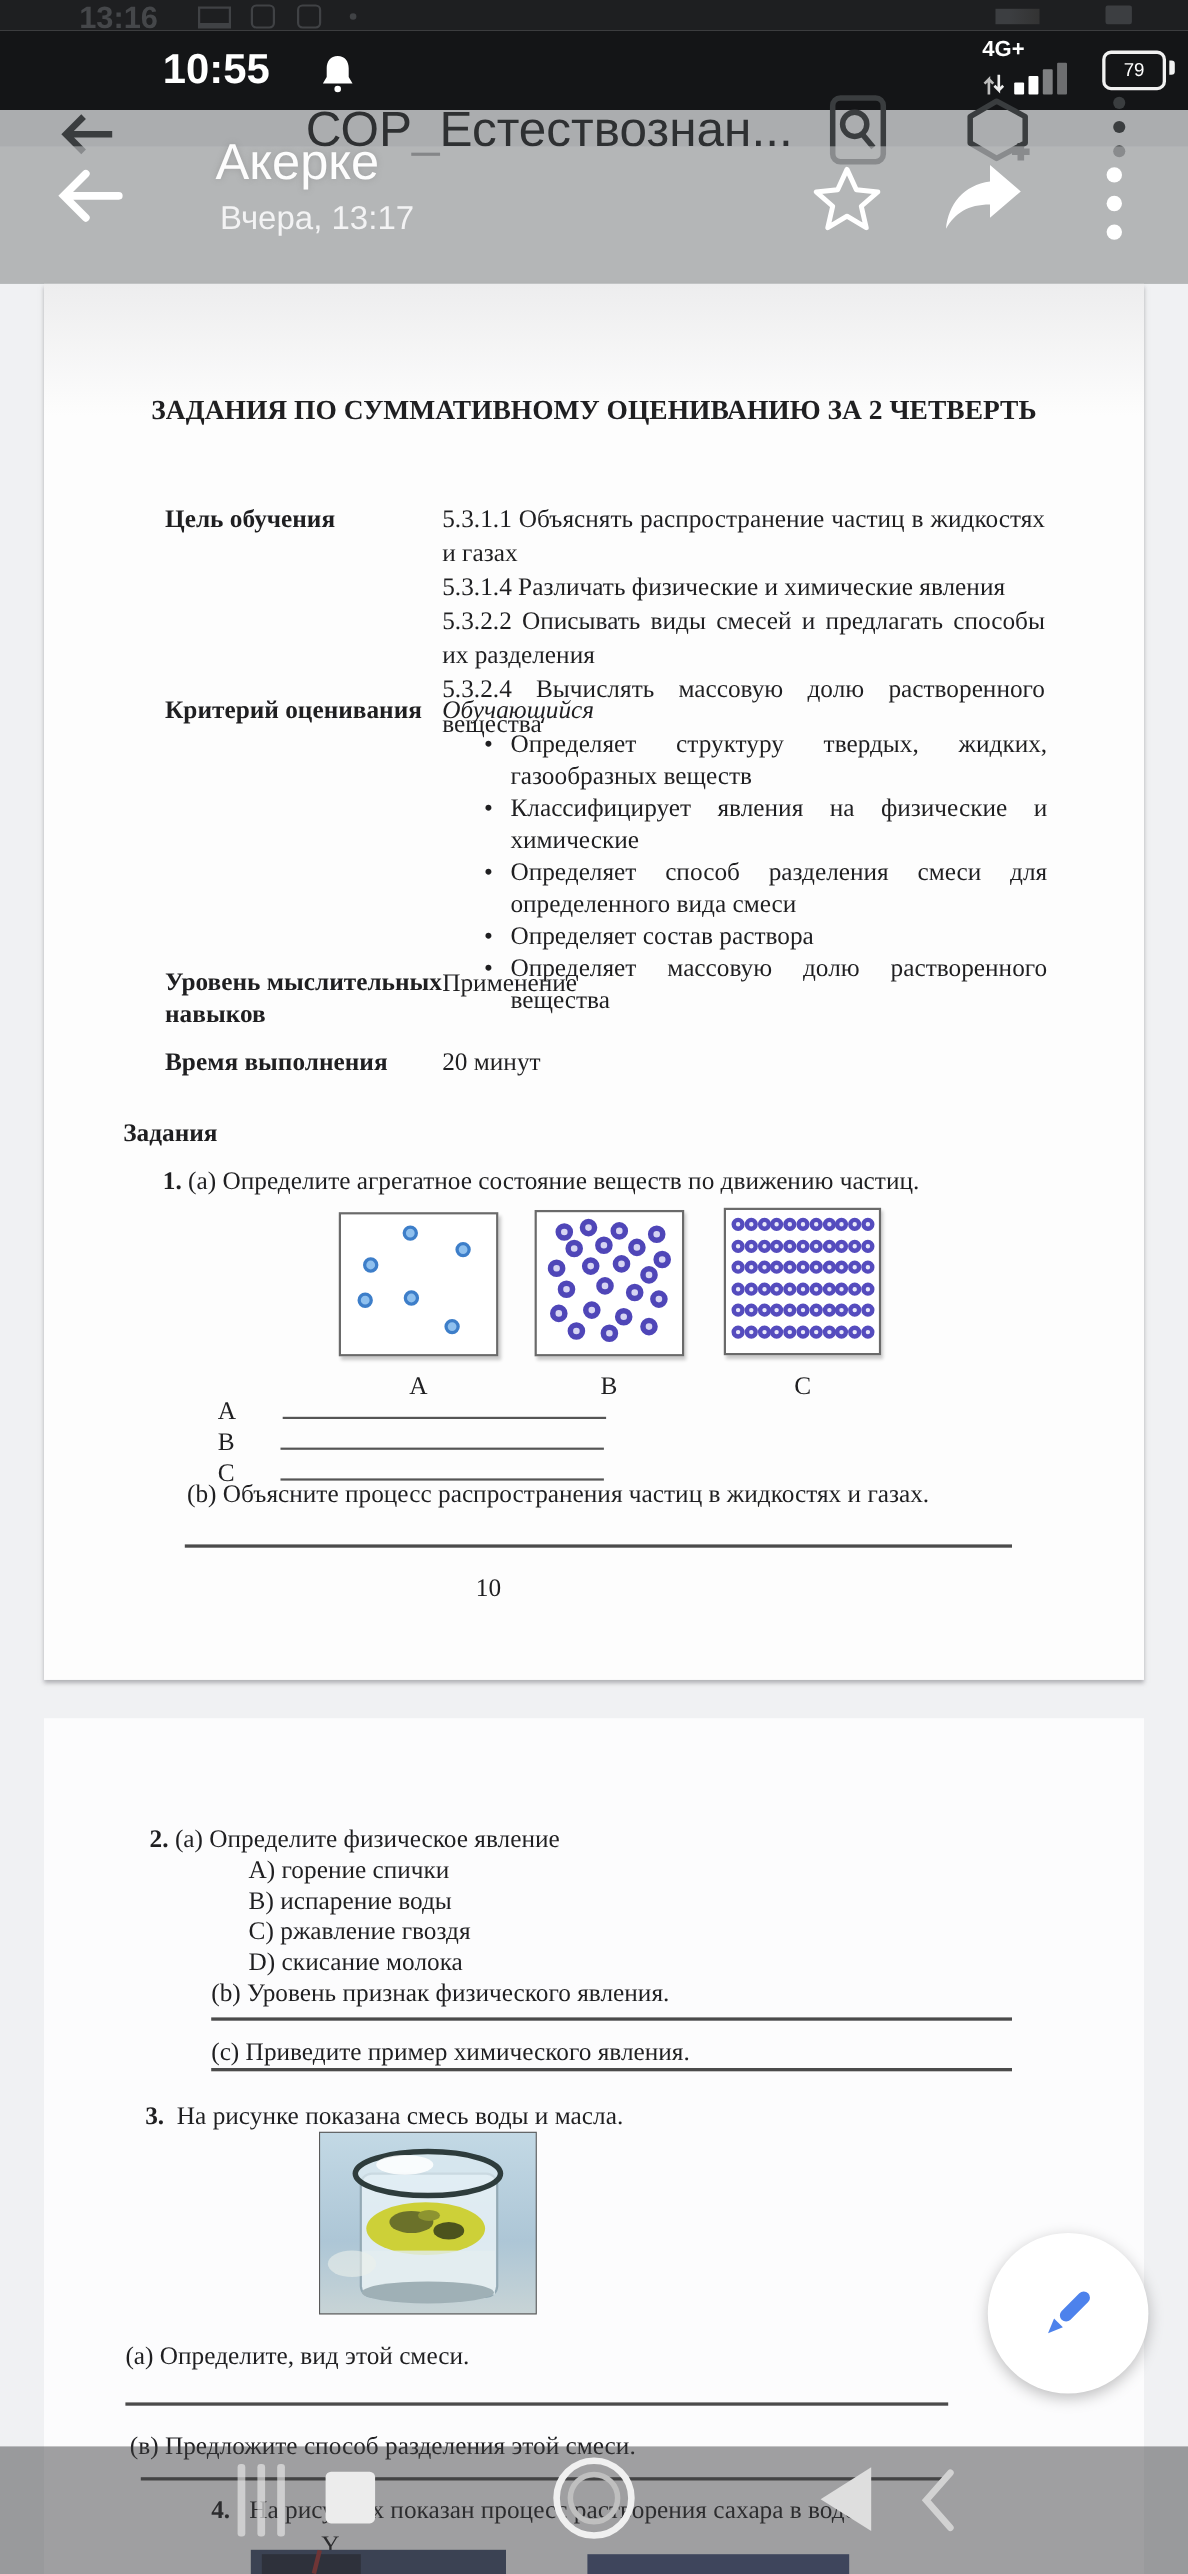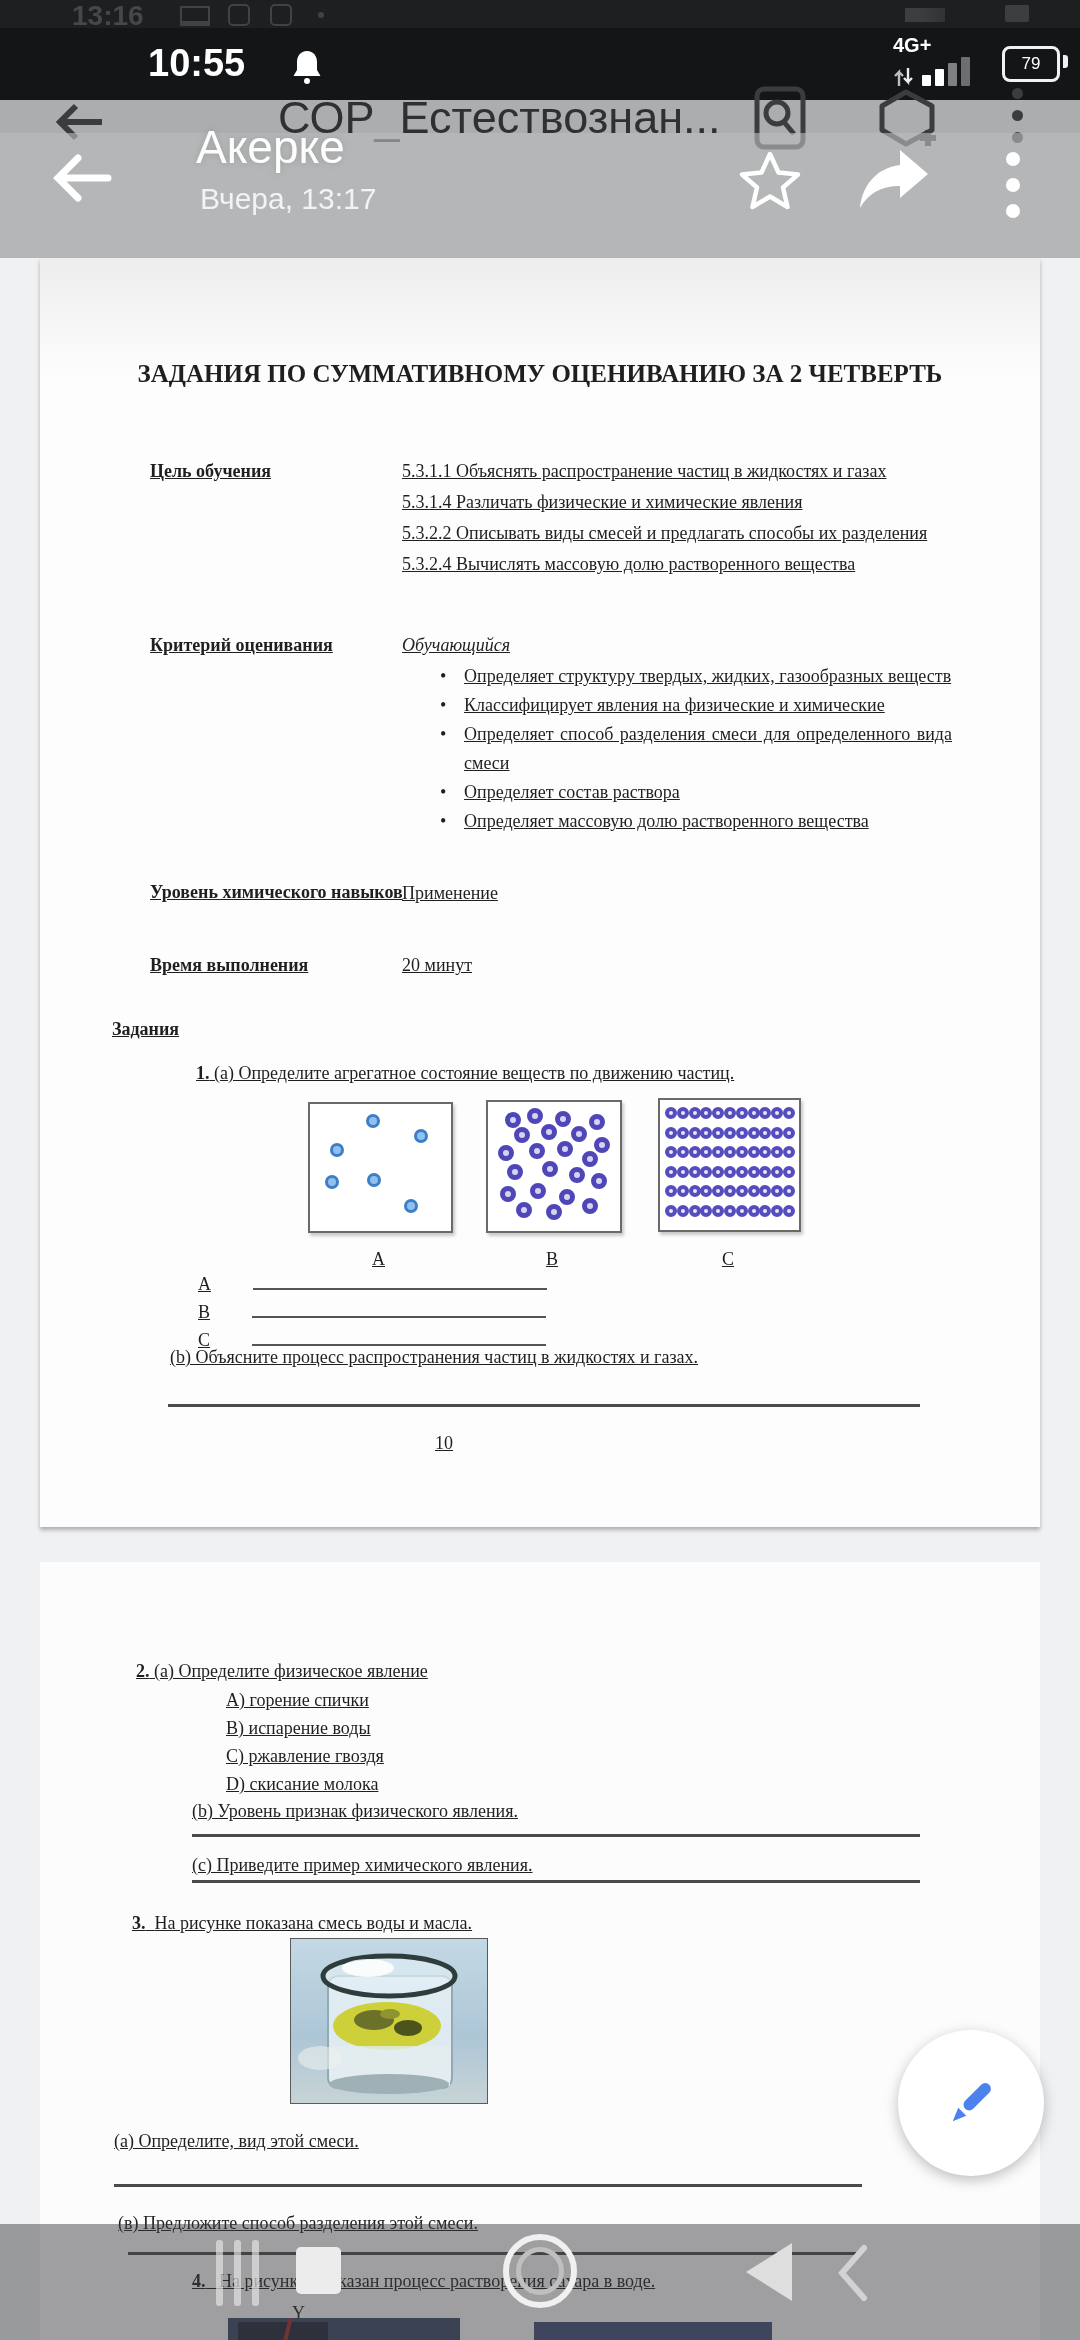--- a/index.html
+++ b/index.html
@@ -27,21 +27,21 @@
   #innerheader{left:0;top:100px;width:1080px;height:158px;background:#abadaf;}
   #innerheader .title{position:absolute;left:278px;top:-8px;font-size:45px;color:#2e3032;letter-spacing:0px;}
   #scrim{left:0;top:133px;width:1080px;height:125px;background:rgba(186,188,189,0.62);}
   #ph-title{position:absolute;left:196px;top:120px;color:#fdfdfd;font-size:46px;font-weight:500;text-shadow:0 0 6px rgba(120,120,120,.4);}
   #ph-sub{position:absolute;left:200px;top:182px;color:#f3f3f4;font-size:30px;}
   
   .page{position:absolute;left:40px;width:1000px;background:linear-gradient(#ededee, #fdfdfd 120px);}
   #page1{top:258px;height:1269px;box-shadow:0 3px 4px rgba(120,120,125,.55);}
   #page2{top:1562px;height:778px;background:#fcfcfd;}
   .jtext{text-align:justify;text-align-last:left;}
-  .doc{font-size:18px;line-height:31px;text-decoration:underline;}
+  .doc{font-size:23px;line-height:31px;}
   #criteria{list-style:none;margin:0;padding:0;}
   #criteria li{position:relative;padding-left:32px;text-align:justify;text-align-last:left;}
   #criteria li:before{content:"\2022";position:absolute;left:8px;}
   .pbox{position:absolute;background:#fff;border:2px solid #6a6a6a;box-shadow:2px 3px 3px #c9c9c9;}
   .dot-gas{position:absolute;width:14px;height:14px;border-radius:50%;background:#8fc0ee;border:3px solid #3d7ec9;box-sizing:border-box;}
   .dot-liq{position:absolute;width:16px;height:16px;border-radius:50%;background:#d6d4f2;border:5px solid #4f46b8;box-sizing:border-box;}
   .dot-sol{position:absolute;width:12px;height:12px;border-radius:50%;background:#e9e8fa;border:4px solid #554cbe;box-sizing:border-box;}
   .ansline{display:inline-block;border-bottom:2px solid #555;height:22px;}
   
   #fab{left:898px;top:2030px;width:146px;height:146px;border-radius:50%;background:#fff;
@@ -144,29 +144,29 @@
     <div class="abs ser b doc" style="top:372px;left:110px;">Критерий  оценивания</div>
     <div class="abs ser i doc" style="top:372px;left:362px;">Обучающийся</div>
     <ul class="abs ser doc" id="criteria" style="top:404px;left:392px;width:520px;line-height:29px;">
         <li>Определяет структуру твердых, жидких, газообразных веществ</li>
         <li>Классифицирует явления на физические и химические</li>
         <li>Определяет  способ  разделения  смеси  для определенного вида смеси</li>
         <li>Определяет состав раствора</li>
         <li>Определяет массовую долю растворенного вещества</li>
       </ul>
 
-    <div class="abs ser b doc" style="top:620px;left:110px;width:255px;line-height:29px;">Уровень химического навыков</div>
+    <div class="abs ser b doc" style="top:620px;left:110px;width:255px;line-height:29px;">Уровень мыслительных навыков</div>
     <div class="abs ser doc" style="top:620px;left:362px;">Применение</div>
 
     <div class="abs ser b doc" style="top:692px;left:110px;">Время выполнения</div>
     <div class="abs ser doc" style="top:692px;left:362px;">20 минут</div>
 
     <div class="abs ser b doc" style="top:756px;left:72px;">Задания</div>
 
-    <div class="abs ser doc" style="top:800px;left:108px;margin-left:48px;">
+    <div class="abs ser doc" style="top:800px;left:108px;">
       <span class="b">1.</span>
       <span>(a) Определите агрегатное состояние веществ по движению частиц.</span>
     </div>
 
     <div class="pbox" id="boxA" style="left:268px;top:844px;width:141px;height:127px;">
         <span class="dot-gas" style="left: 55.89px; top: 9.54px;"></span>
         <span class="dot-gas" style="left: 103.86px; top: 24.8px;"></span>
         <span class="dot-gas" style="left: 20.22px; top: 38.97px;"></span>
         <span class="dot-gas" style="left: 15.3px; top: 70.58px;"></span>
         <span class="dot-gas" style="left: 57.12px; top: 69.49px;"></span>

